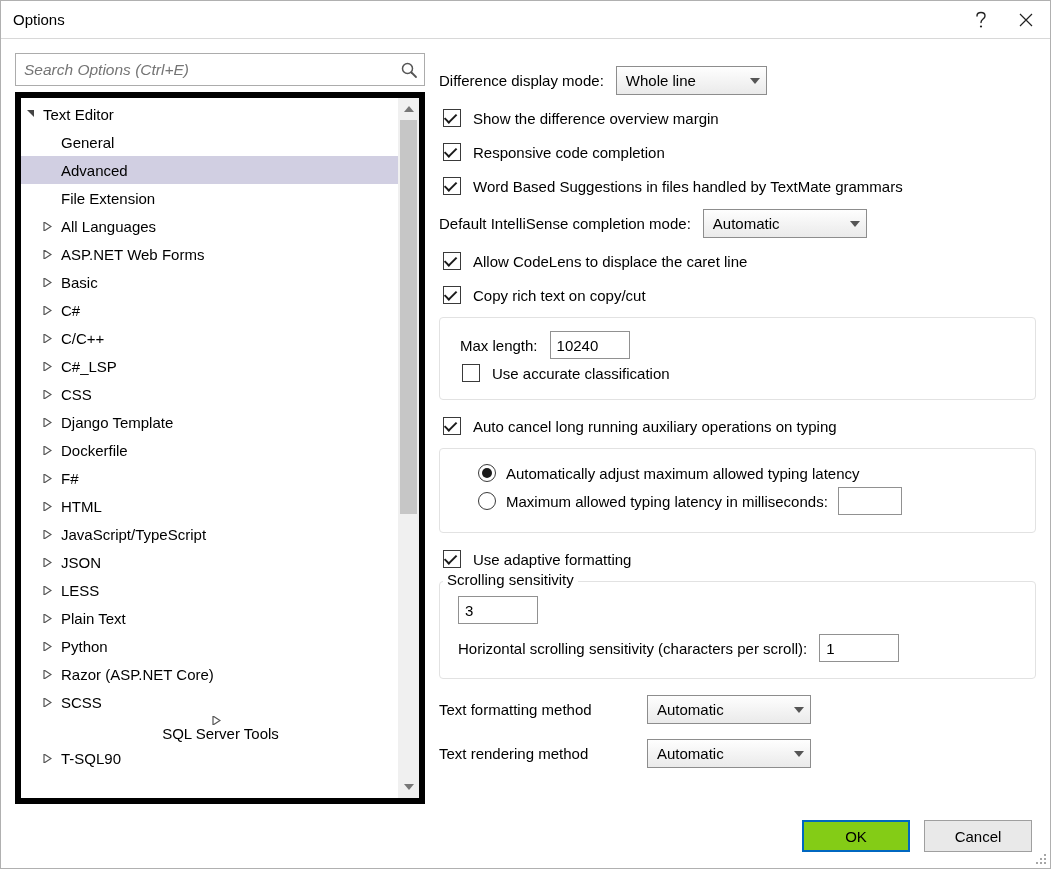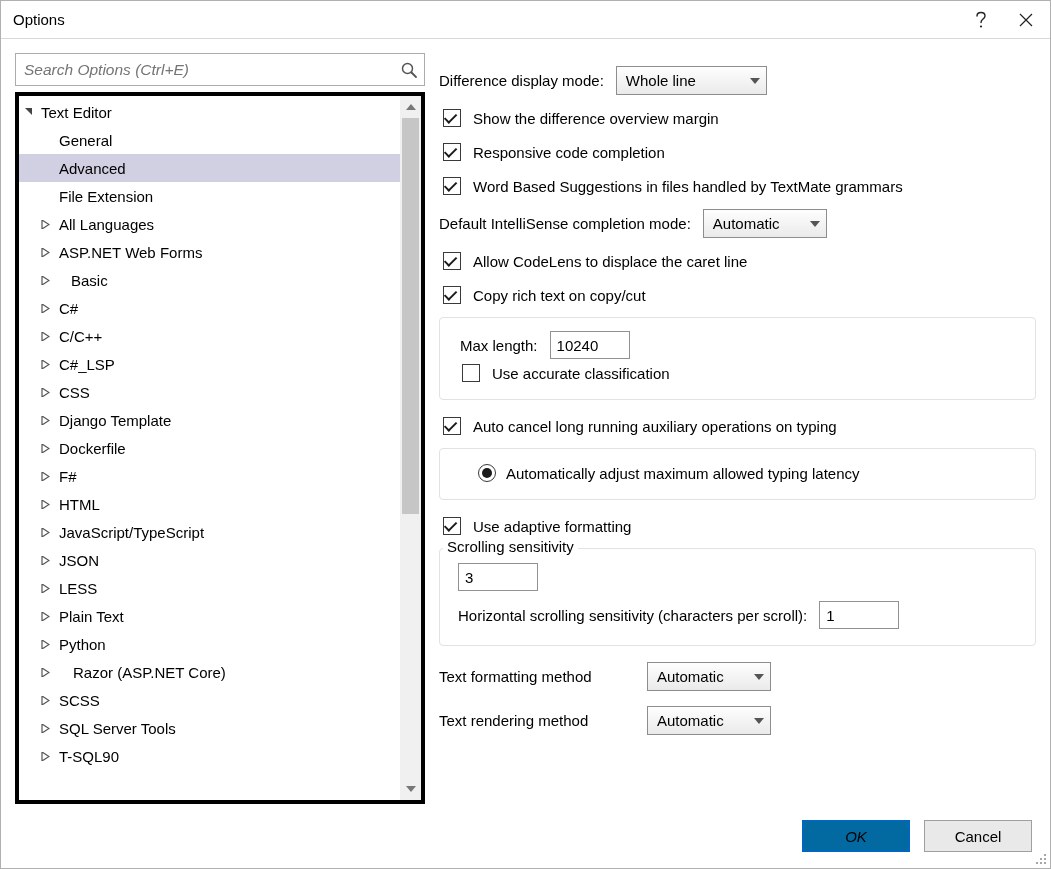--- a/index.html
+++ b/index.html
@@ -57,21 +57,21 @@
     padding: 0 8px;
     color: #666;
     background: transparent;
     height: 100%;
   }
   .search-wrap .icon {
     width: 30px; display: flex; align-items: center; justify-content: center;
   }
   .tree-wrap {
     flex: 1;
-    border: 4px solid #000000;
+    border: 6px solid #000000;
     display: flex;
     overflow: hidden;
   }
   .tree {
     flex: 1;
     overflow: hidden;
     padding-top: 2px;
   }
   .tree-item {
     height: 28px;
@@ -116,21 +116,21 @@
     border: 1px solid #8d8d8d;
     background: linear-gradient(#fefefe,#eaeaea);
     display: flex; align-items: center;
     padding: 0 6px 0 9px;
     font-size: 15px;
     cursor: pointer;
     position: relative;
   }
   .dropdown .dd-arrow { margin-left: auto; }
   .dd-wide { width: 151px; }
-  .dd-med { width: 124px; }
+  .dd-med { width: 164px; }
   .checkbox-row {
     display: flex; align-items: center; gap: 12px;
     margin: 5px 0 5px 4px;
     font-size: 15px;
   }
   .cb {
     width: 18px; height: 18px;
     border: 1px solid #3a3a3a;
     display: flex; align-items: center; justify-content: center;
     background: #fff;
@@ -184,21 +184,21 @@
     gap: 14px; padding: 0 18px;
   }
   .btn-std {
     height: 32px; width: 108px;
     border: 1px solid #9f9f9f;
     background: #e9e9e9;
     font-size: 15px;
     cursor: pointer;
     display: flex; align-items: center; justify-content: center;
   }
-  .btn-std.primary { border: 2px solid #0067c0; background: #0369a1; font-style: italic; }
+  .btn-std.primary { border: 2px solid #0067c0; background: #84cc16; }
   .resize-grip {
     position: absolute; right: 2px; bottom: 2px;
     width: 16px; height: 16px;
   }
   svg { display: block; }
 </style>
 </head>
 <body>
 
 <div class="window">
@@ -259,21 +259,21 @@
                 <span>All Languages</span>
               </div>
               <div class="tree-item" style="padding-left: 22px;">
                 <span class="tw">
                   <svg width="9" height="9" viewBox="0 0 9 9">
                     <path d="M1 0 L8 4.5 L1 9 Z" fill="none" stroke="#555" stroke-width="1.2"></path>
                   </svg>
                 </span>
                 <span>ASP.NET Web Forms</span>
               </div>
-              <div class="tree-item" style="padding-left: 22px; gap: 12px;">
+              <div class="tree-item" style="padding-left: 22px;">
                 <span class="tw">
                   <svg width="9" height="9" viewBox="0 0 9 9">
                     <path d="M1 0 L8 4.5 L1 9 Z" fill="none" stroke="#555" stroke-width="1.2"></path>
                   </svg>
                 </span>
                 <span>Basic</span>
               </div>
               <div class="tree-item" style="padding-left: 22px;">
                 <span class="tw">
                   <svg width="9" height="9" viewBox="0 0 9 9">
@@ -371,37 +371,37 @@
                 <span>Plain Text</span>
               </div>
               <div class="tree-item" style="padding-left: 22px;">
                 <span class="tw">
                   <svg width="9" height="9" viewBox="0 0 9 9">
                     <path d="M1 0 L8 4.5 L1 9 Z" fill="none" stroke="#555" stroke-width="1.2"></path>
                   </svg>
                 </span>
                 <span>Python</span>
               </div>
-              <div class="tree-item" style="padding-left: 22px; gap: 14px;">
+              <div class="tree-item" style="padding-left: 22px;">
                 <span class="tw">
                   <svg width="9" height="9" viewBox="0 0 9 9">
                     <path d="M1 0 L8 4.5 L1 9 Z" fill="none" stroke="#555" stroke-width="1.2"></path>
                   </svg>
                 </span>
                 <span>Razor (ASP.NET Core)</span>
               </div>
               <div class="tree-item" style="padding-left: 22px;">
                 <span class="tw">
                   <svg width="9" height="9" viewBox="0 0 9 9">
                     <path d="M1 0 L8 4.5 L1 9 Z" fill="none" stroke="#555" stroke-width="1.2"></path>
                   </svg>
                 </span>
                 <span>SCSS</span>
               </div>
-              <div class="tree-item" style="padding-left: 22px;">
+              <div class="tree-item" style="padding-left: 22px; flex-direction: column;">
                 <span class="tw">
                   <svg width="9" height="9" viewBox="0 0 9 9">
                     <path d="M1 0 L8 4.5 L1 9 Z" fill="none" stroke="#555" stroke-width="1.2"></path>
                   </svg>
                 </span>
                 <span>SQL Server Tools</span>
               </div>
               <div class="tree-item" style="padding-left: 22px;">
                 <span class="tw">
                   <svg width="9" height="9" viewBox="0 0 9 9">
@@ -492,20 +492,25 @@
 
       <label class="checkbox-row">
         <span class="cb checked"></span>
         <span>Auto cancel long running auxiliary operations on typing</span>
       </label>
 
       <div class="group-box">
         <label class="radio-row">
           <span class="radio checked"></span>
           <span>Automatically adjust maximum allowed typing latency</span>
+        </label>
+        <label class="radio-row">
+          <span class="radio"></span>
+          <span>Maximum allowed typing latency in milliseconds:</span>
+          <input class="input-text" style="width: 64px;" value="">
         </label>
       </div>
 
       <label class="checkbox-row">
         <span class="cb checked"></span>
         <span>Use adaptive formatting</span>
       </label>
 
       <div class="group-box" style="">
         <span class="group-title">Scrolling sensitivity</span>

